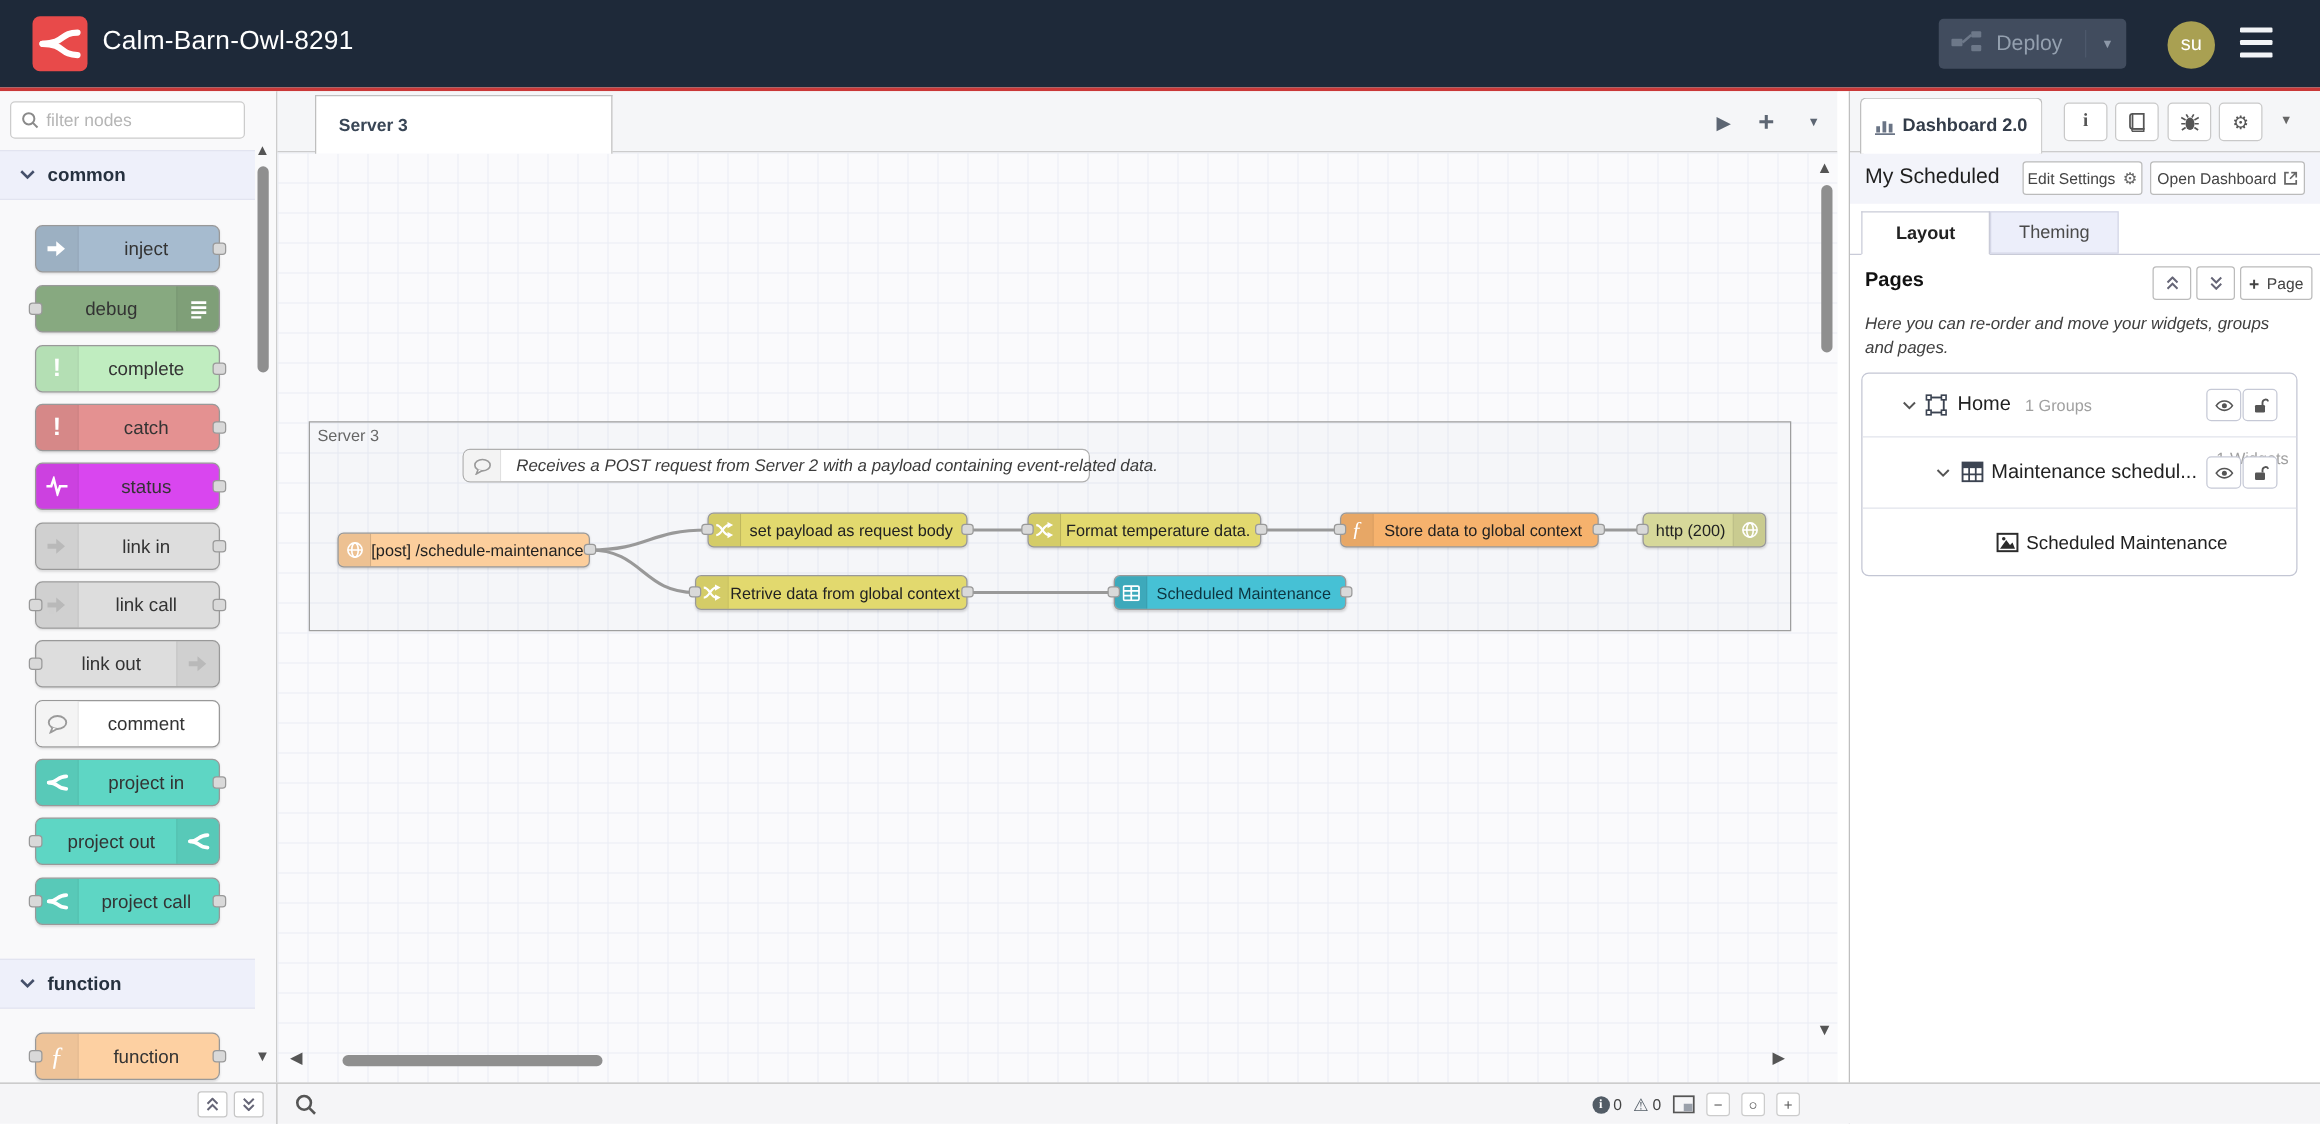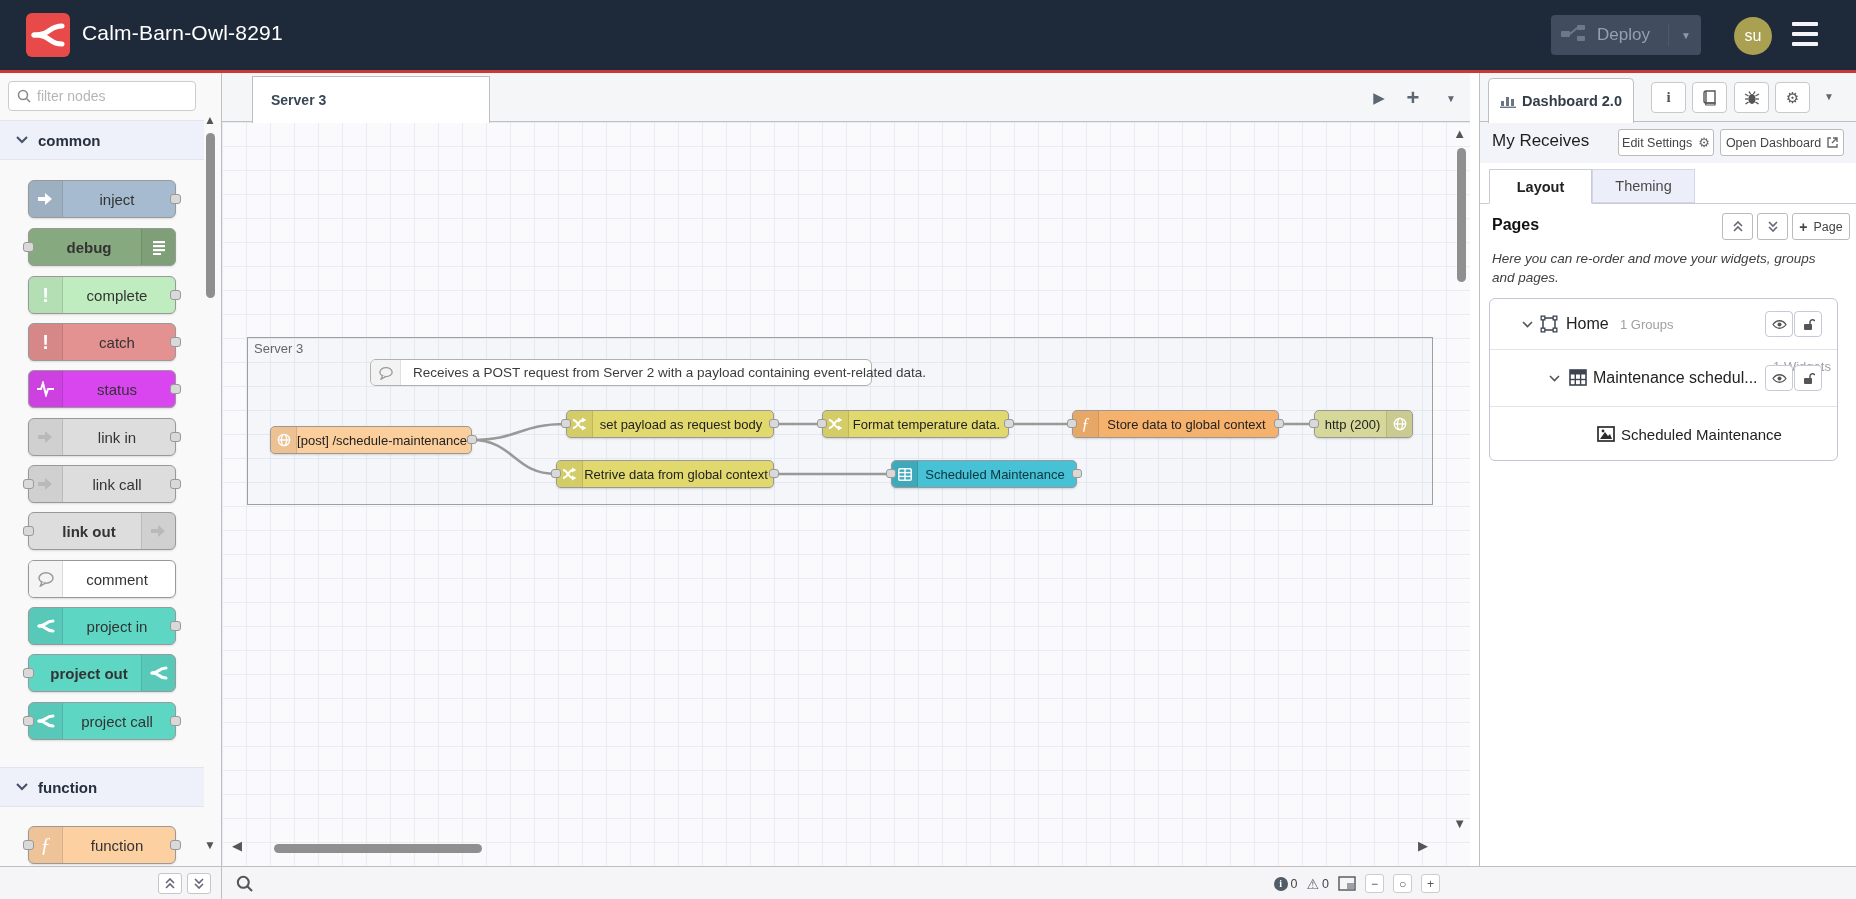--- a/index.html
+++ b/index.html
@@ -30,21 +30,21 @@
   .cat-header { position:absolute; left:0; width:204px; height:40px; background:#eef0fa; border-top:1px solid #e2e4f0; border-bottom:1px solid #e2e4f0;
     display:flex; align-items:center; font-size:15px; font-weight:bold; color:#26313f; }
   .cat-header svg { margin:0 10px 0 16px; }
   .pal-node { position:absolute; left:28px; width:148px; height:38px; border:1px solid #999; border-radius:6px;
     box-shadow:0 1px 2px rgba(0,0,0,.12); }
   .band { position:absolute; top:0; bottom:0; width:34px; background:rgba(0,0,0,.06); display:flex; align-items:center; justify-content:center; }
   .band.left  { left:0;  border-right:1px solid rgba(0,0,0,.1); border-radius:5px 0 0 5px; }
   .band.right { right:0; border-left:1px solid rgba(0,0,0,.1);  border-radius:0 5px 5px 0; }
   .pal-label { position:absolute; top:0; bottom:0; display:flex; align-items:center; justify-content:center; font-size:15px; color:#333; }
   .pal-label.after-icon  { left:34px; right:4px; }
-  .pal-label.before-icon { left:4px; right:30px;font-weight:bold; }
+  .pal-label.before-icon { left:4px; right:30px; }
   .port { position:absolute; width:11px; height:10px; background:#d9d9d9; border:1px solid #999; border-radius:3px; top:50%; margin-top:-5px; }
   .port.in  { left:-6px; }
   .port.out { right:-6px; }
   .excl { color:#fff; font-size:20px; font-weight:bold; }
   #pal-scroll-up   { position:absolute; left:204px; top:40px;  color:#555; font-size:12px; }
   #pal-scroll-thumb{ position:absolute; left:206px; top:60px;  width:9px; height:165px; background:#8f8f8f; border-radius:5px; }
   #pal-scroll-down { position:absolute; left:204px; top:765px; color:#555; font-size:12px; }
 
   
   #tabbar { position:absolute; left:222px; top:73px; width:1248px; height:49px; background:#f5f6f8; border-bottom:1px solid #bfbfbf; }
@@ -61,21 +61,21 @@
   #wires { position:absolute; left:0; top:0; pointer-events:none; }
   .flow-node { position:absolute; height:28px; border:1px solid #999; border-radius:5px; box-shadow:0 1px 2px rgba(0,0,0,.15); }
   .flow-node .band { width:26px; }
   .flow-label { position:absolute; top:0; bottom:0; display:flex; align-items:center; justify-content:center; font-size:13px; color:#222; white-space:nowrap; }
   .flow-label.after-icon { left:26px; right:4px; }
   .flow-label.before-icon { left:4px; right:26px; }
   .flow-node .port { width:10px; height:9px; }
   #comment-node { position:absolute; left:148px; top:237px; width:502px; height:27px; background:#fff; border:1px solid #b0b0b0; border-radius:6px; }
   #comment-node .cband { position:absolute; left:0; top:0; bottom:0; width:30px; background:#f3f3f3; border-right:1px solid rgba(0,0,0,.08);
     border-radius:5px 0 0 5px; display:flex; align-items:center; justify-content:center; }
-  #comment-node .ctext { position:absolute; left:42px; top:0; bottom:0; display:flex; align-items:center; font-size:13.5px; color:#3c3c3c; white-space:nowrap; }
+  #comment-node .ctext { position:absolute; left:42px; top:0; bottom:0; display:flex; align-items:center; font-size:13.5px; font-style:italic; color:#3c3c3c; white-space:nowrap; }
   .scroll-arrow { position:absolute; color:#555; font-size:13px; }
   #h-scroll-thumb { position:absolute; left:52px; top:722px; width:208px; height:9px; background:#8f8f8f; border-radius:5px; }
   #v-scroll-thumb { position:absolute; right:4px; top:26px; width:9px; height:134px; background:#8f8f8f; border-radius:5px; }
 
   
   #gutter { position:absolute; left:1470px; top:73px; width:10px; height:826px; background:#fff; border-right:1px solid #bfbfbf; }
 
   
   #sidebar { position:absolute; left:1480px; top:73px; width:376px; height:826px; background:#fff; }
   #sb-header { position:absolute; left:0; top:0; width:376px; height:49px; background:#f5f6f8; border-bottom:1px solid #bfbfbf; }
@@ -505,21 +505,21 @@
           </g>
         </svg>
     </div>
     <div class="sb-iconbtn" style="left:295px">
       <span>⚙</span>
     </div>
     <span id="sb-caret">▼</span>
   </div>
 
   <div id="mydash-row">
-    <span id="mydash-label">My Receives</span>
+    <span id="mydash-label">My Scheduled</span>
     <div class="sb-btn" style="left:138px;top:7px;width:96px">
       <span>Edit Settings</span>
       <span style="font-size:13px;color:#666">⚙</span>
     </div>
     <div class="sb-btn" style="left:240px;top:7px;width:124px">
       <span>Open Dashboard</span>
       <svg width="11" height="11" viewBox="0 0 11 11">
         <path d="M4 1 H1 V10 H10 V7" stroke="#666" stroke-width="1.4" fill="none"></path>
         <path d="M6 1 H10 V5 M10 1 L5 6" stroke="#666" stroke-width="1.4" fill="none"></path>
         </svg>

